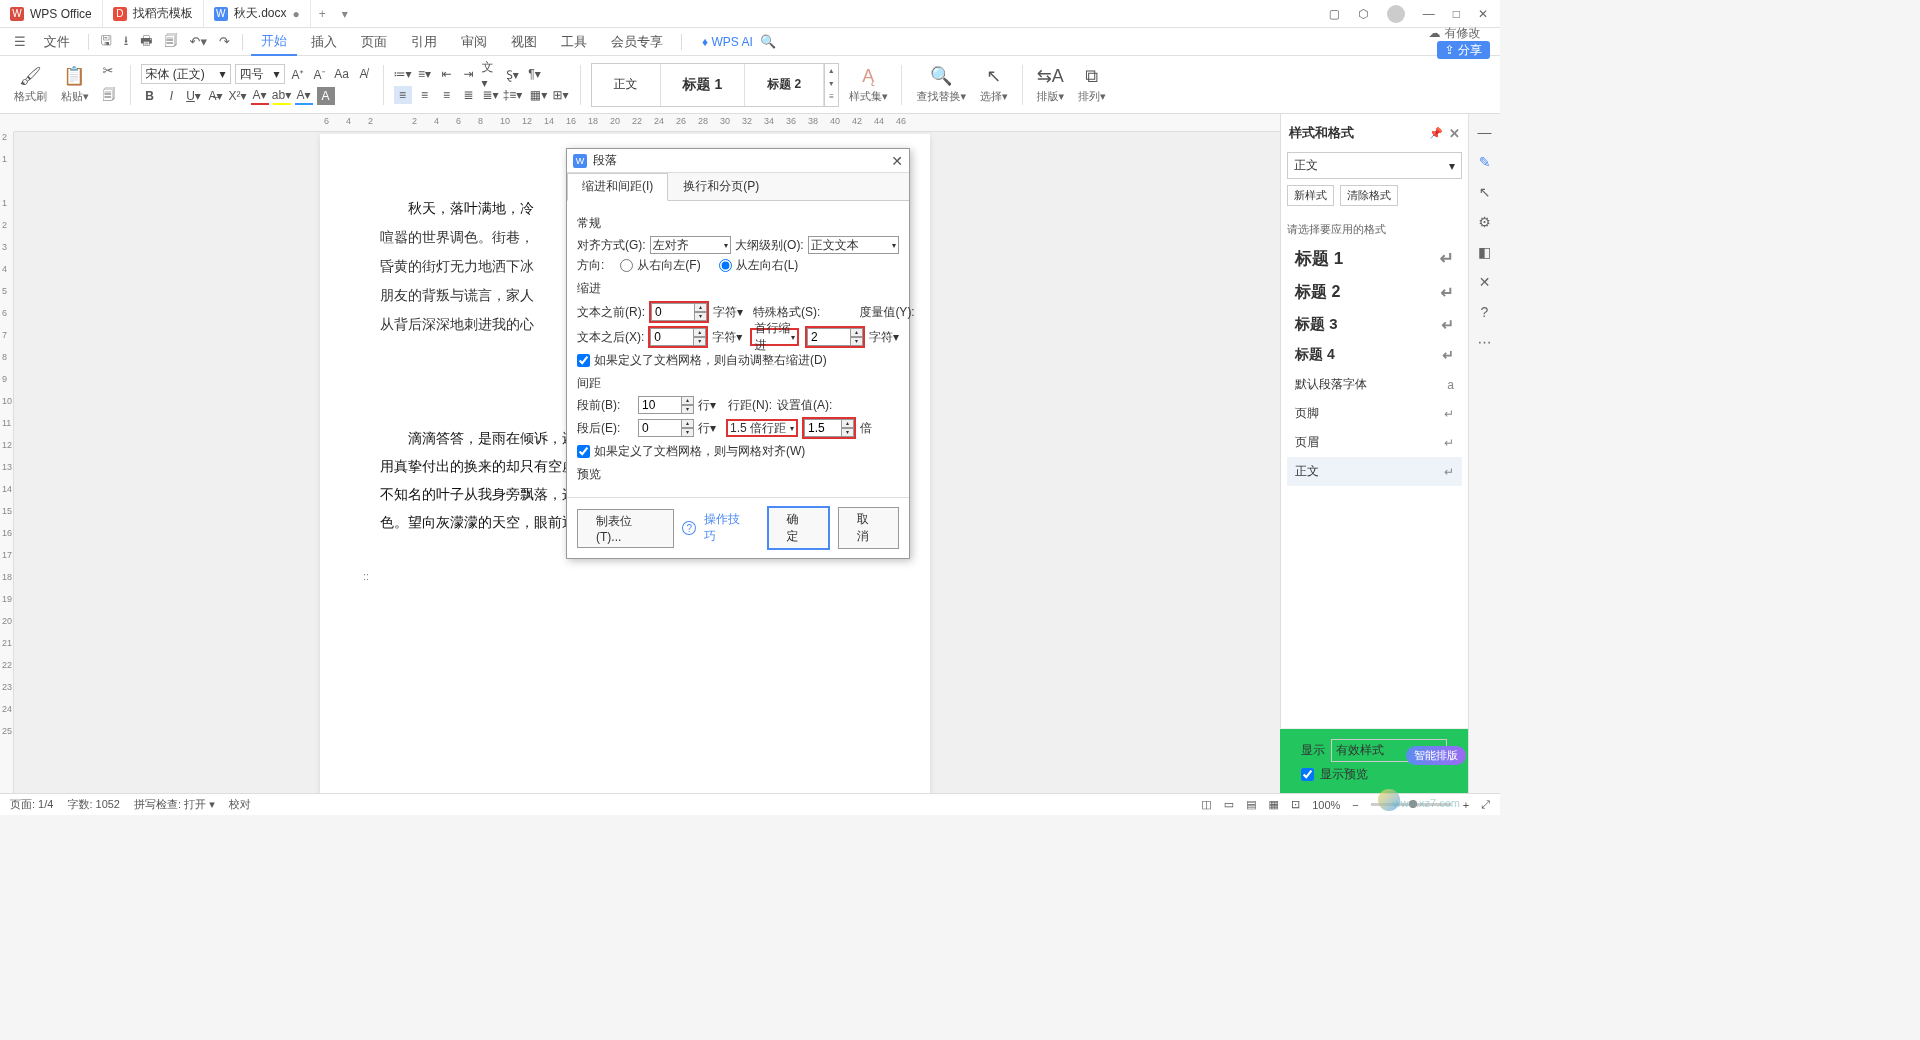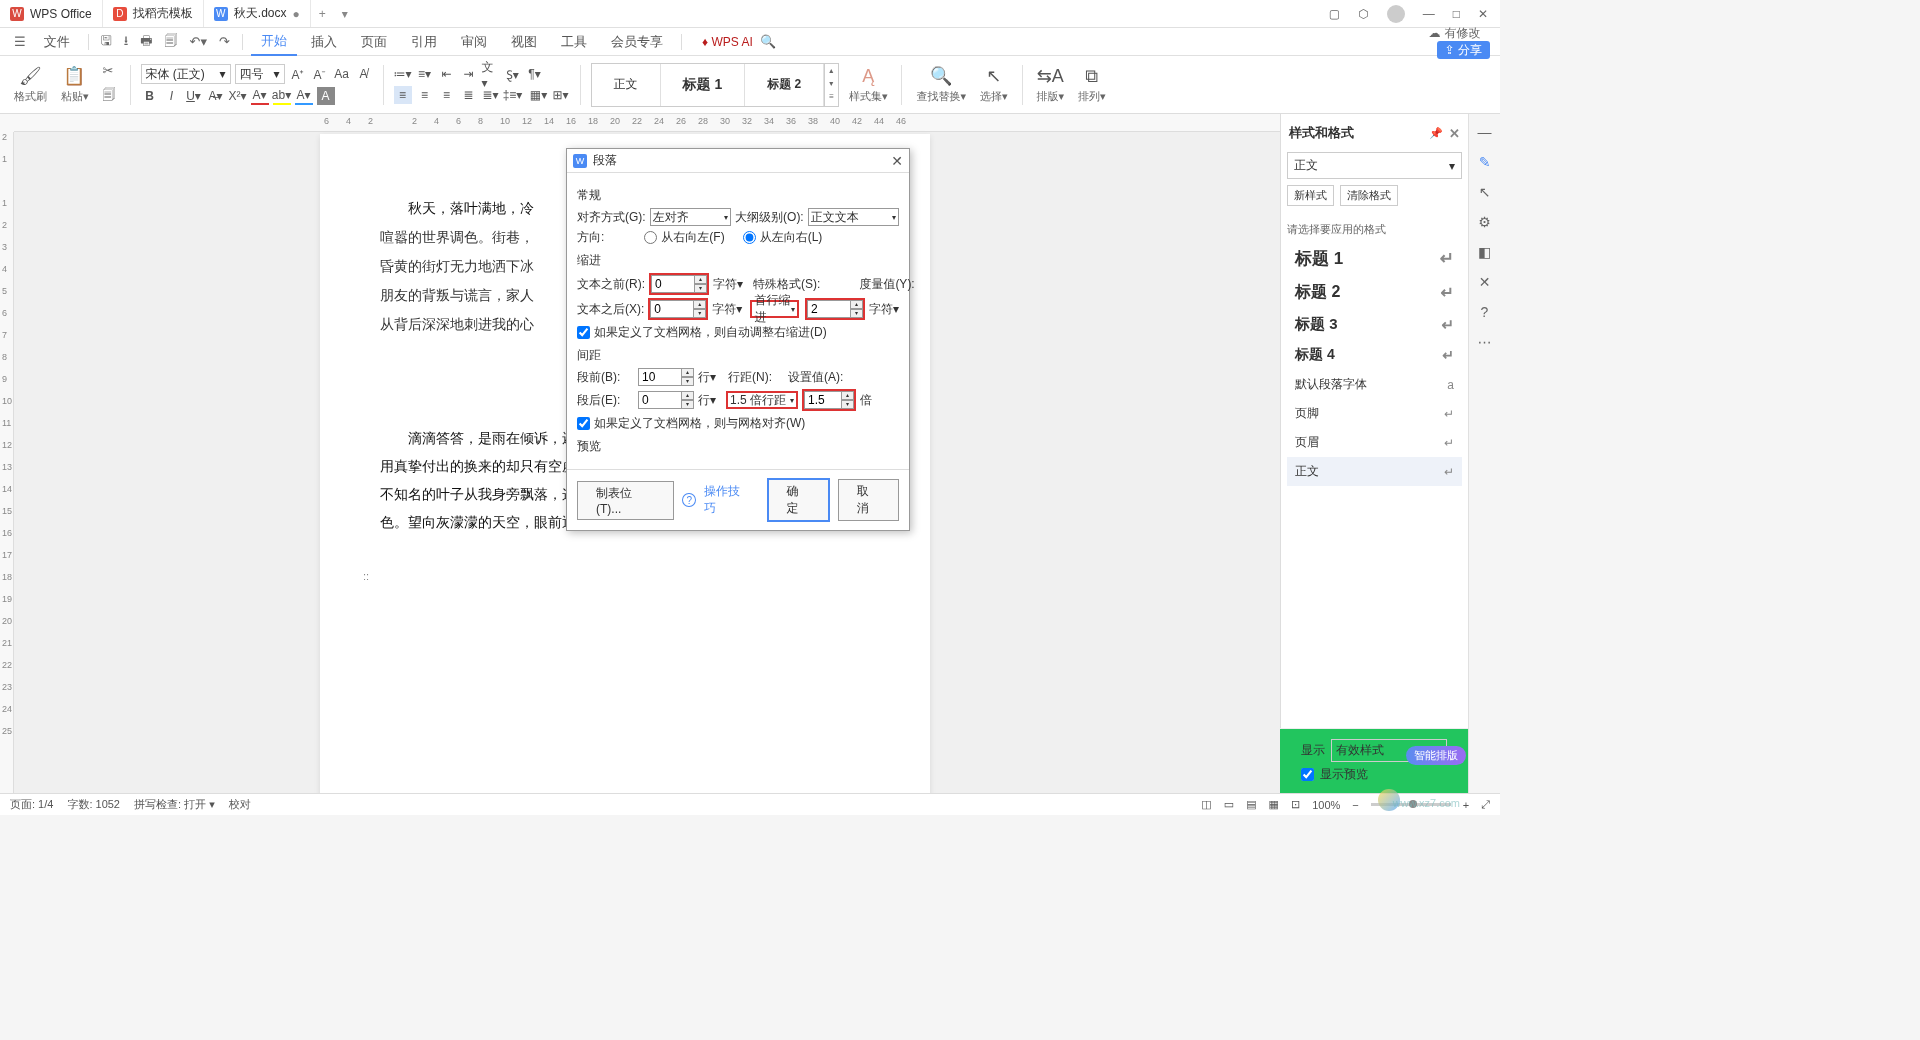--- a/index.html
+++ b/index.html
@@ -19,21 +19,21 @@
 .win-controls { margin-left: auto; display: flex; gap: 18px; padding-right: 12px; color: #666; align-items: center; }
 .win-controls span { font-size: 12px; cursor: pointer; }
 .avatar { width: 18px; height: 18px; border-radius: 50%; background: #ccc; }
 
 
 .menubar { height: 28px; background: #fff; display: flex; align-items: center; padding: 0 10px; gap: 4px; border-bottom: 1px solid #e0e0e0; }
 .menubar .menu-sep { width: 1px; height: 16px; background: #ddd; margin: 0 4px; }
 .menu-icon { color: #666; padding: 2px 4px; font-size: 13px; }
 .menu-item { padding: 4px 10px; font-size: 13px; color: #555; }
 .menu-item.active { color: #4a8af4; border-bottom: 2px solid #4a8af4; }
-.wps-ai { color: #b91c1c; font-weight: 500; margin-left: 12px; }
+.wps-ai { color: #3b82f6; font-weight: 500; margin-left: 12px; }
 .share-btn { margin-left: auto; }
 .modified-badge { color: #666; display: flex; align-items: center; gap: 4px; }
 .share-blue { background: #4a8af4; color: #fff; padding: 2px 8px; border-radius: 3px; margin-left: 8px; }
 
 
 .ribbon { height: 58px; background: #fff; display: flex; align-items: center; padding: 4px 10px; gap: 6px; border-bottom: 1px solid #ddd; }
 .ribbon-group { display: flex; flex-direction: column; align-items: center; gap: 2px; padding: 0 4px; }
 .ribbon-group .rlabel { font-size: 11px; color: #666; }
 .ribbon-sep { width: 1px; height: 40px; background: #e0e0e0; margin: 0 4px; }
 .r-icon { font-size: 18px; color: #555; }
@@ -446,36 +446,40 @@
   </div>
 </div>
 <span class="smart-badge">智能排版</span>
 
 <div class="dialog">
   <div class="dialog-title">
     <span class="doc-i">W</span>
     <span>段落</span>
     <span class="close">✕</span>
   </div>
+  <div class="dialog-tabs">
+    <div class="dialog-tab active">缩进和间距(I)</div>
+    <div class="dialog-tab">换行和分页(P)</div>
+  </div>
   <div class="dialog-body">
     <div class="section-label">常规</div>
     <div class="row">
       <label>对齐方式(G):</label>
       <div class="sel" style="width:82px">
           <span>左对齐</span>
           <span class="arr">▾</span>
         </div>
       <label>大纲级别(O):</label>
       <div class="sel" style="width:92px">
           <span>正文文本</span>
           <span class="arr">▾</span>
         </div>
     </div>
     <div class="row">
-      <label style="margin-right:36px;">方向:</label>
+      <label style="margin-right:12px;">方向:</label>
       <input type="radio" name="dir" style="">
       <label style="margin-right:14px;">从右向左(F)</label>
       <input type="radio" name="dir" checked="" style="">
       <label>从左向右(L)</label>
     </div>
 
     <div class="section-label">缩进</div>
     <div class="row">
       <label>文本之前(R):</label>
       <div class="redwrap">
@@ -528,21 +532,21 @@
       <label style="width:57px;">段前(B):</label>
       <div class="spin">
           <input value="10" style="">
           <div class="sb">
             <span>▴</span>
             <span>▾</span>
           </div>
         </div>
       <label><span>行</span>▾</label>
       <label style="margin-left:8px;">行距(N):</label>
-      <label style="margin-left:12px;">设置值(A):</label>
+      <label style="margin-left:1px;">设置值(A):</label>
     </div>
     <div class="row">
       <label style="width:57px;">段后(E):</label>
       <div class="spin">
           <input value="0" style="">
           <div class="sb">
             <span>▴</span>
             <span>▾</span>
           </div>
         </div>

